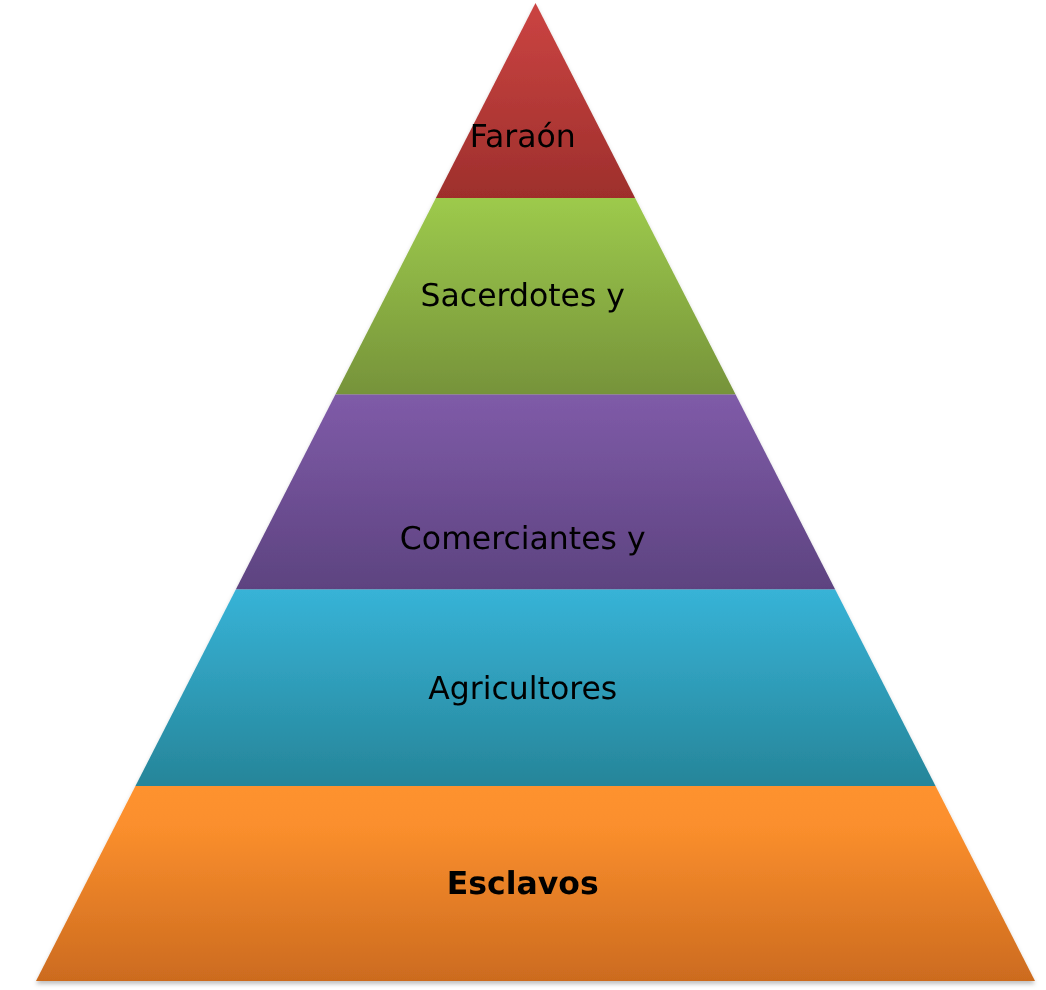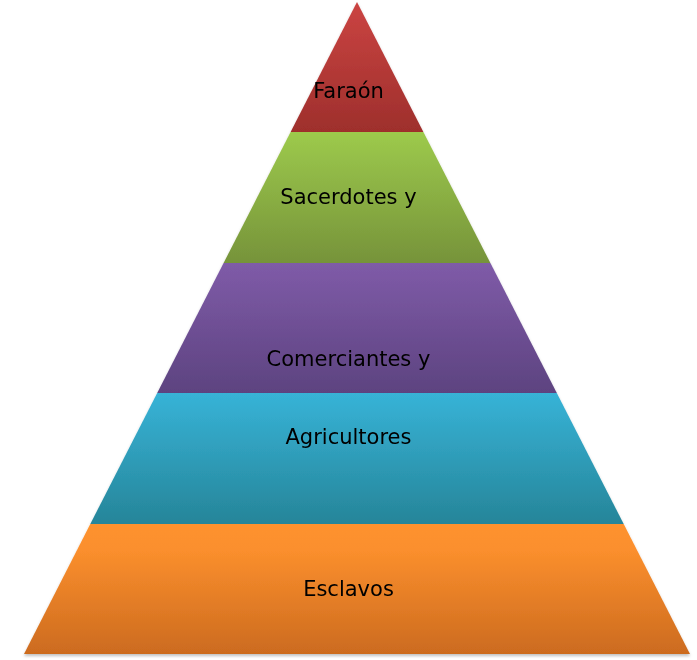--- a/index.html
+++ b/index.html
@@ -56,14 +56,14 @@
   </g>
 </svg>
 
 <div class="layer-label" style="top:74px;height:34px;">Faraón</div>
 <div class="layer-label" style="top:166px;height:62px;flex-direction:row;">
   <span>Sacerdotes y</span>
 </div>
 <div class="layer-label" style="top:296px;height:62px;flex-direction:column;margin-top:32px;">
   <span>Comerciantes y</span>
 </div>
-<div class="layer-label" style="top:420px;height:34px;">Agricultores</div>
-<div class="layer-label" style="top:572px;height:34px;">Esclavos</div>
+<div class="layer-label" style="top:442px;height:34px;">Agricultores</div>
+<div class="layer-label" style="top:572px;height:34px;font-weight:bold;">Esclavos</div>
 
 </body></html>

